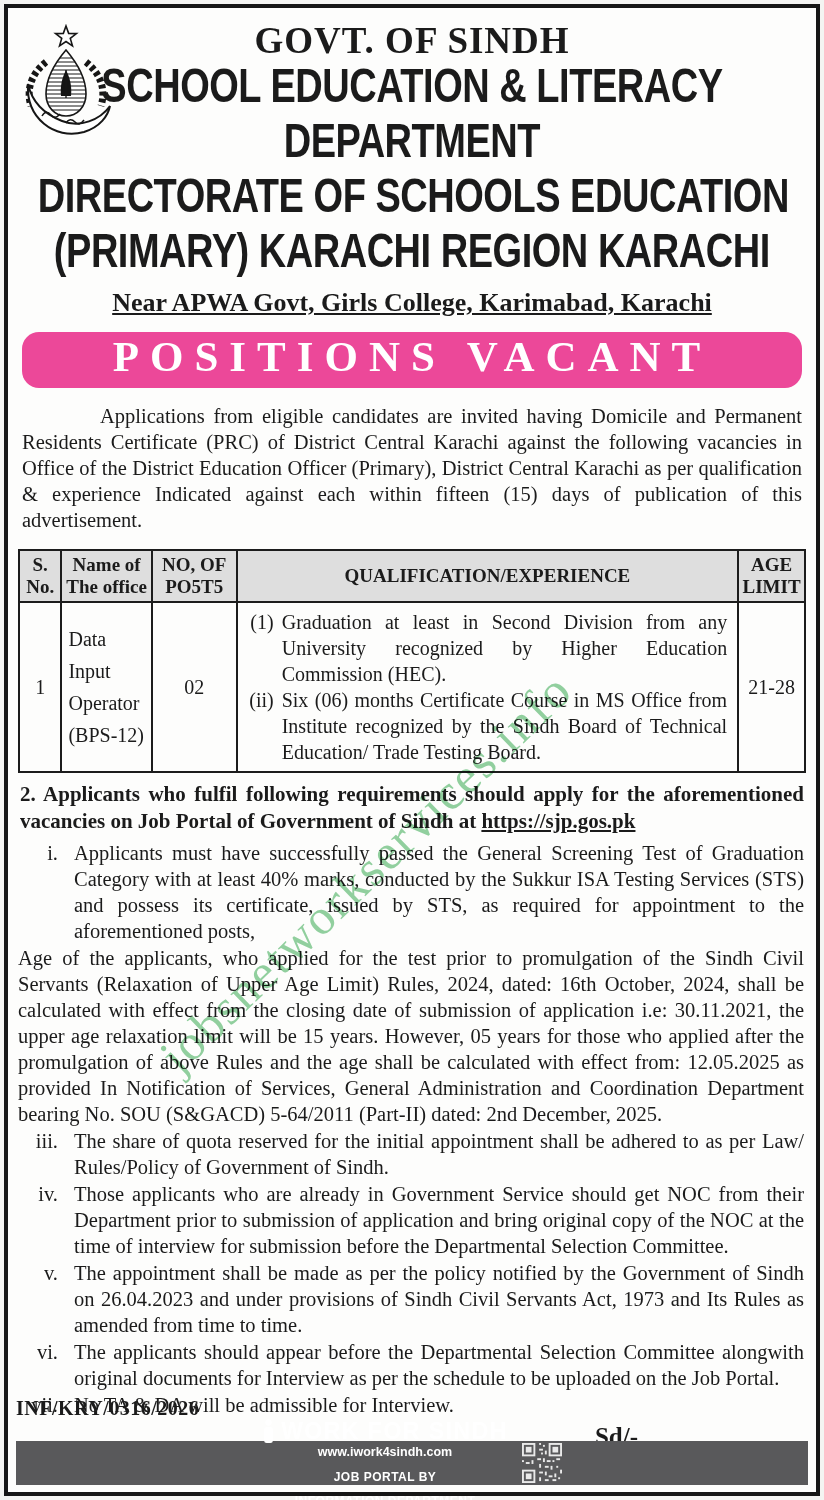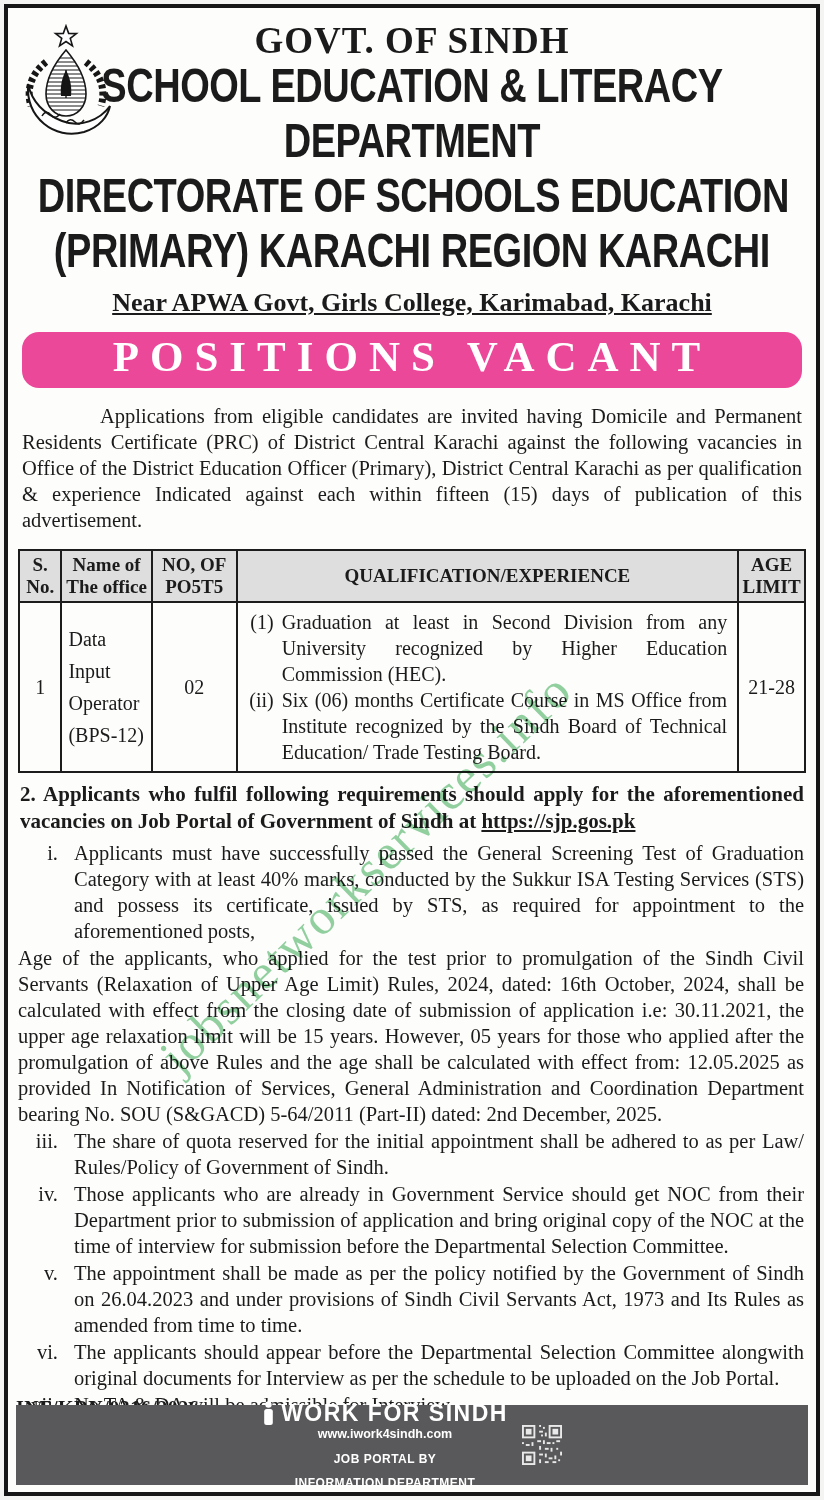--- a/index.html
+++ b/index.html
@@ -53,21 +53,21 @@
   .req-text { flex:1; text-align:justify; font-size:20.5px; line-height:26px; padding-right:2px; }
 
   
   .sig { margin-top:4px; }
   .sig-sd    { text-align:right; padding-right:168px; font-weight:700; font-size:25px; line-height:30px; }
   .sig-name  { text-align:right; padding-right:6px;  font-weight:700; font-size:27px; line-height:32px; }
 
   .ref { position:absolute; left:8px; bottom:72px; font-weight:700; font-size:20px; letter-spacing:0.5px; }
 
   
-  .footer-bar { position:absolute; left:8px; right:8px; bottom:7px; height:80px;
+  .footer-bar { position:absolute; left:8px; right:8px; bottom:7px; height:44px;
                 background:#59595b; display:flex; align-items:center; justify-content:center;
                 gap:14px; color:#fff; font-family:"Liberation Sans", sans-serif; }
   .fl-block { text-align:center; line-height:1; }
   .fl-row1 { display:flex; align-items:center; justify-content:center; gap:6px; }
   .fl-title { font-weight:700; font-size:23px; letter-spacing:1.5px; }
   .fl-site { font-weight:700; font-size:12.5px; margin-top:3px; }
   .fl-sub  { font-weight:700; font-size:12px; margin-top:12px; letter-spacing:0.5px; }
   .qr { width:40px; height:40px; }
 
   

